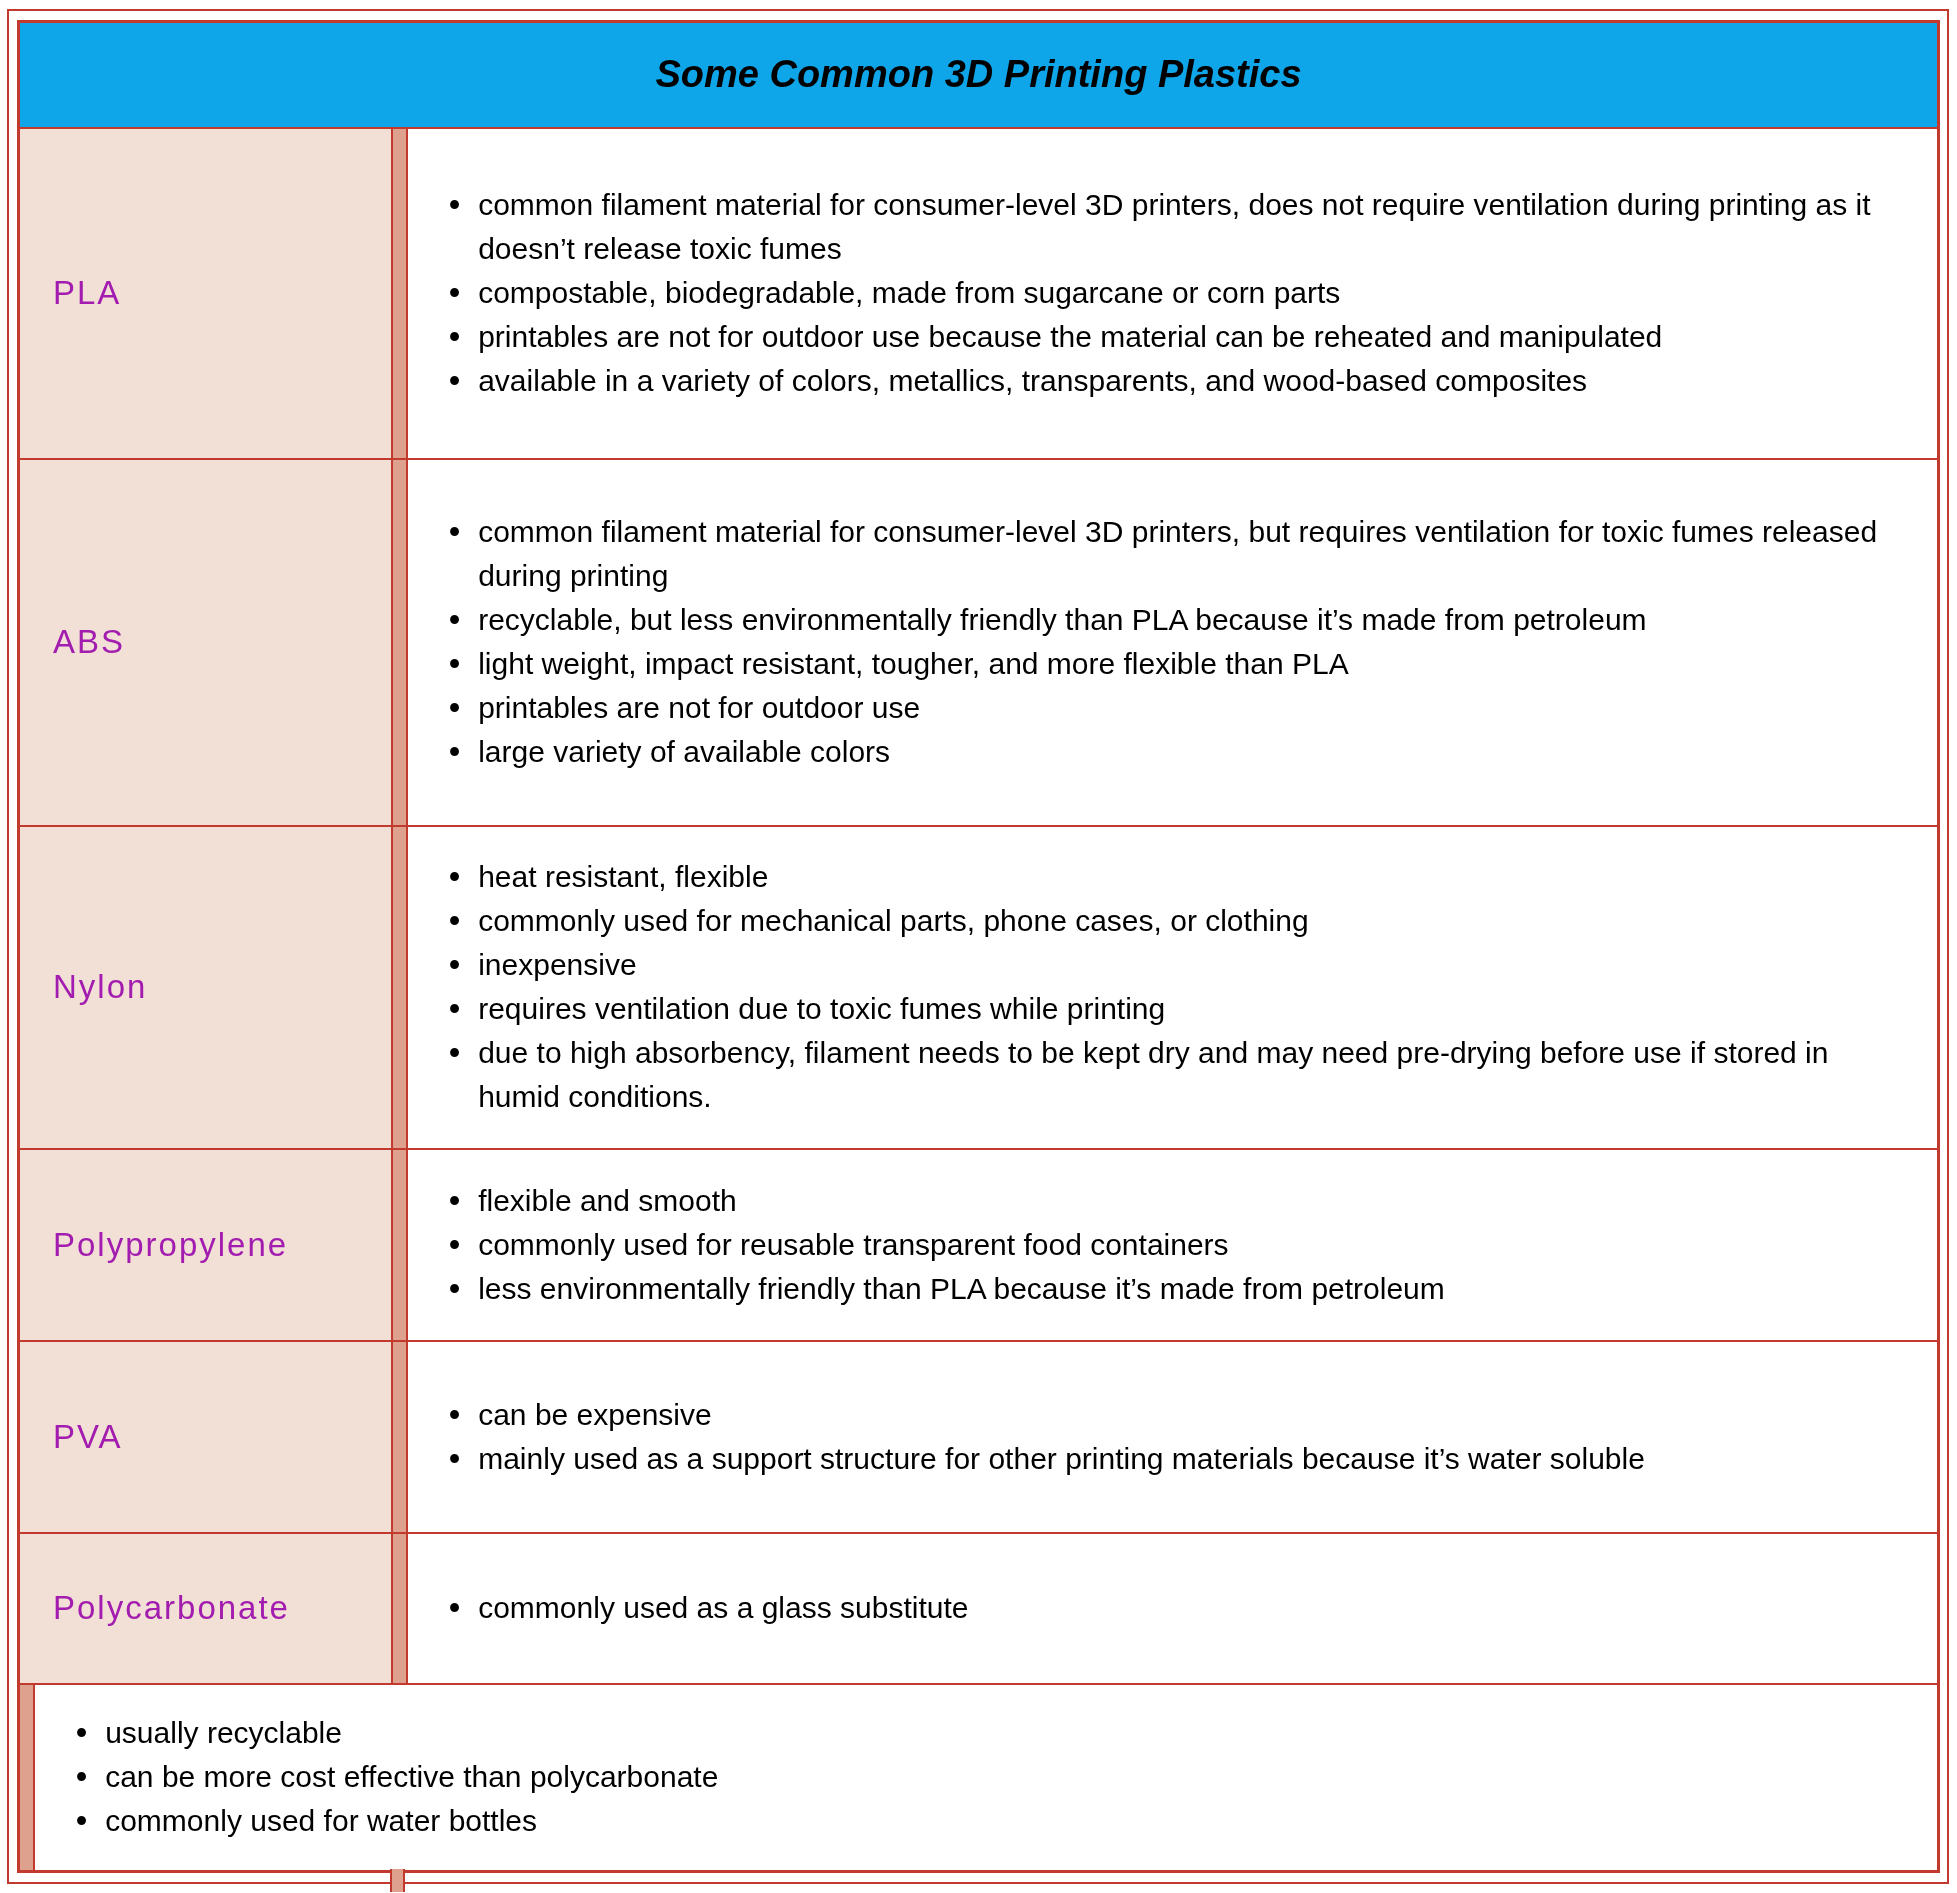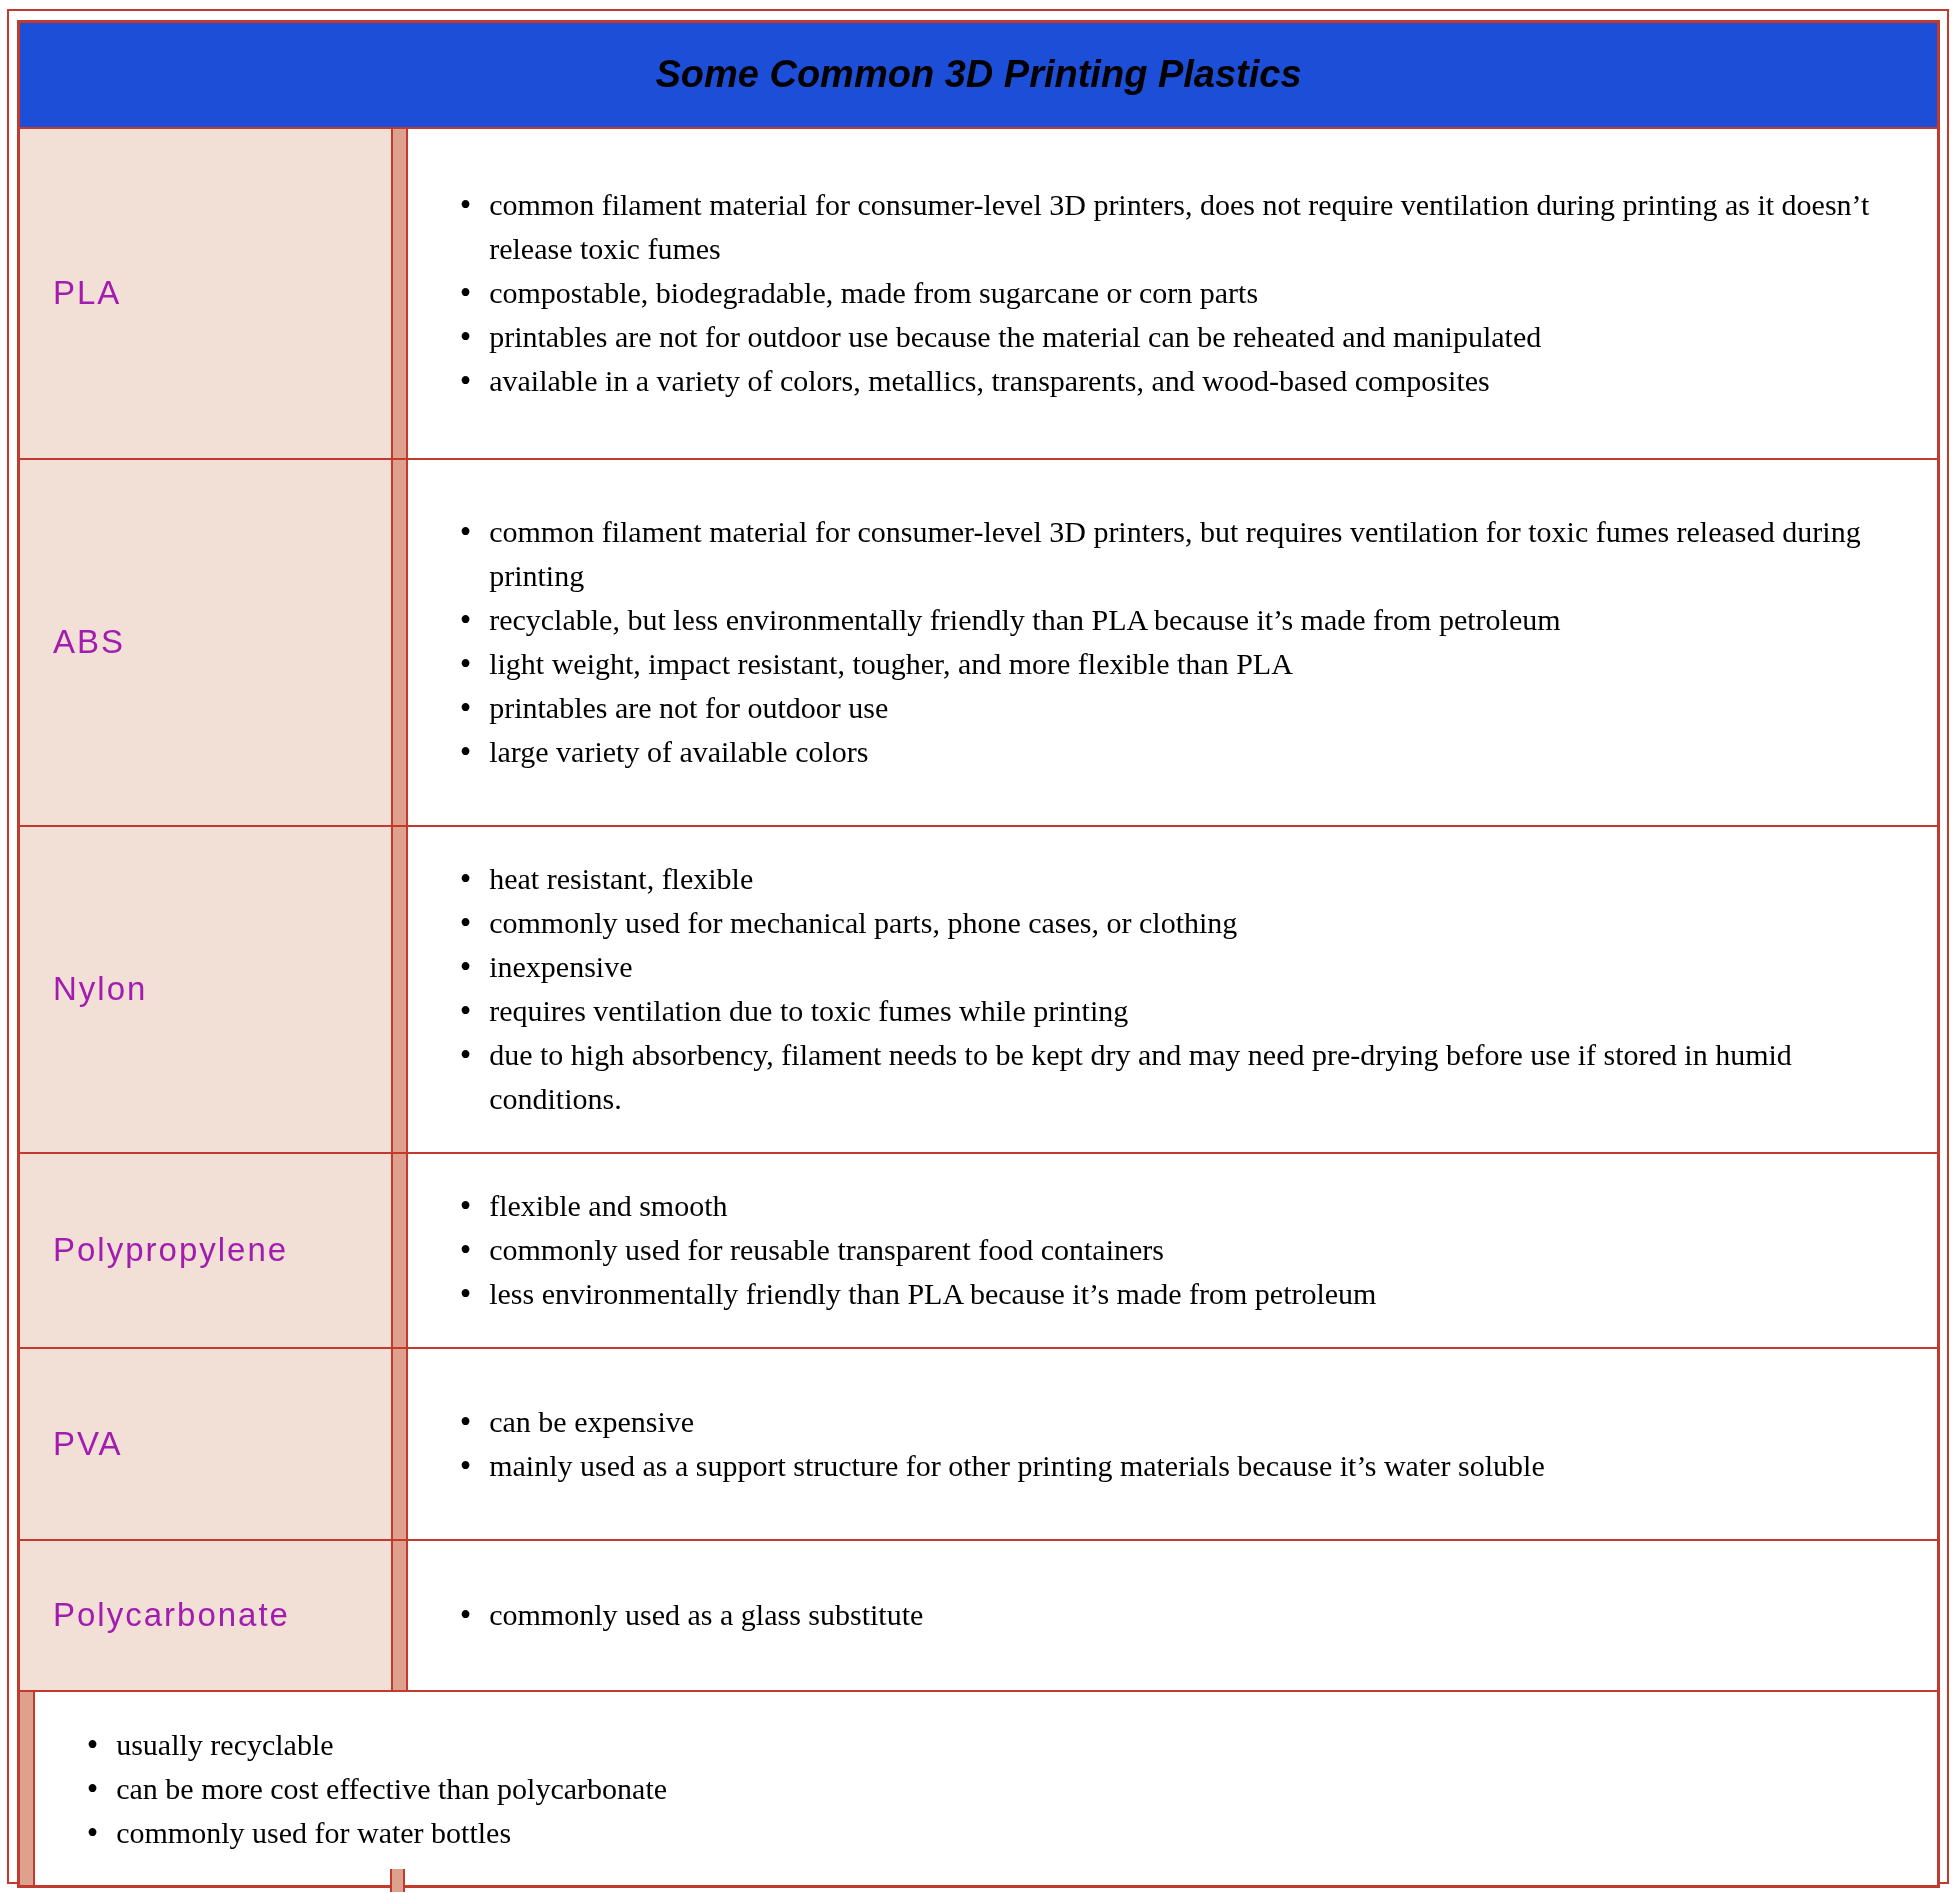--- a/index.html
+++ b/index.html
@@ -31,21 +31,21 @@
     position: absolute;
     left: 17px;
     top: 19.6px;
     width: 1923px;
     border: 3.3px solid #c23a2d;
     box-sizing: border-box;
     background: #ffffff;
   }
   .header-row {
     min-height: 104px;
-    background: #1d4ed8;
+    background: #0ea5e9;
     display: flex;
     align-items: center;
     justify-content: center;
     box-sizing: border-box;
   }
   .table-title {
     font-size: 38px;
     font-weight: bold;
     font-style: italic;
     color: #000000;
@@ -91,24 +91,23 @@
     flex: 1 1 auto;
     background: #ffffff;
     display: flex;
     flex-direction: column;
     justify-content: center;
     padding: 19.6px 49px 19.6px 41px;
     box-sizing: border-box;
   }
   ul.bullets {
     list-style: none;
-    margin: 11px;
+    margin: 0;
     padding: 0;
     max-width: 1448px;
-    font-family: Liberation Serif, serif;
   }
   ul.bullets li {
     position: relative;
     padding-left: 29.5px;
     font-size: 30px;
     line-height: 44px;
     color: #000000;
   }
   ul.bullets li::before {
     content: "\2022";

